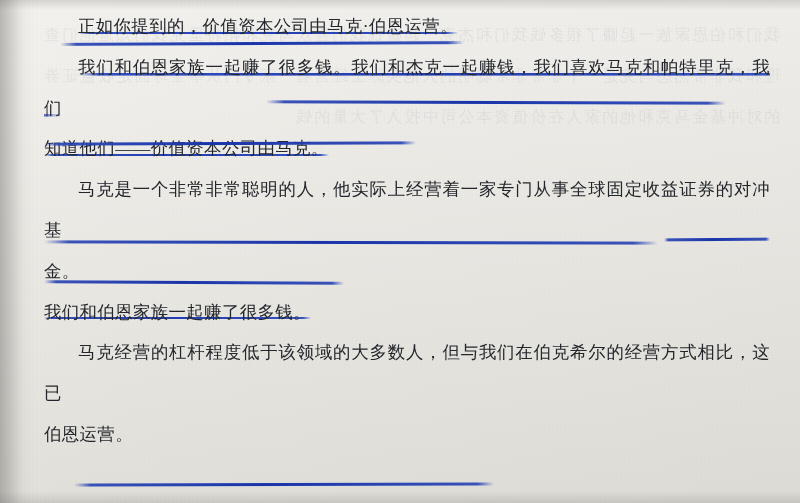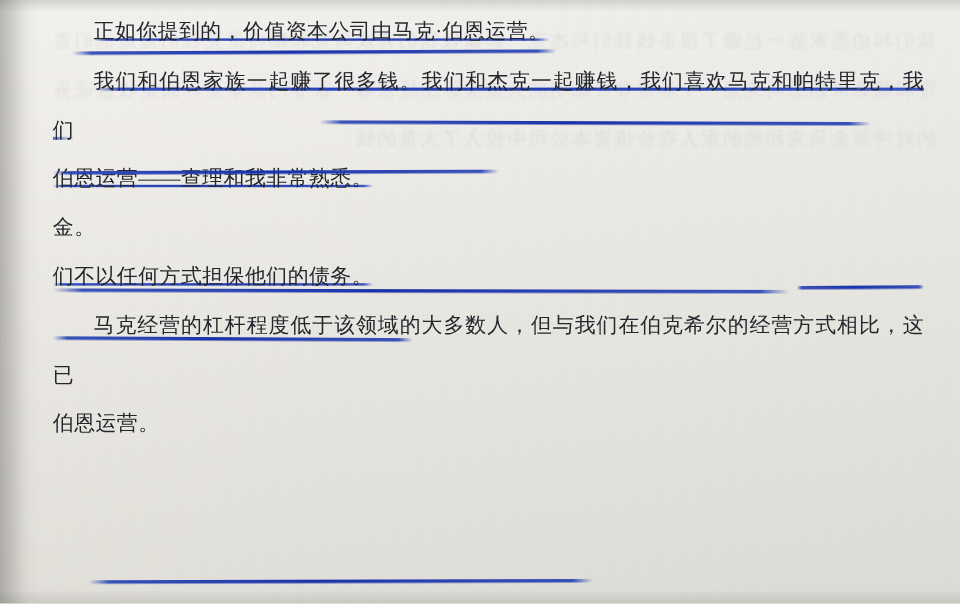--- a/index.html
+++ b/index.html
@@ -146,31 +146,34 @@
 
     <p class="para indent">
       <span class="ul ink-soft">正如你提到的，价值资本公司由马克·伯恩运营。</span>
     </p>
 
     <p class="para indent">
       <span class="ul wobble1 ink-soft">我们和伯恩家族一起赚了很多钱。我们和杰克一起赚钱，我们喜欢马克和帕特里克，我们</span>
     </p>
 
     <p class="para">
-      <span class="ul ink-soft">伯恩运营——查理和我非常熟悉。</span>
-    </p>
-
+      <span class="ul ink-soft">知道他们——价值资本公司由马克。</span>
+    </p>
+
+    <p class="para indent">
+      <span>马克是一个非常非常聪明的人，他实际上经营着一家专门从事全球固定收益证券的对冲基</span>
+    </p>
 
     <p class="para">
       <span>金。</span>
     </p>
 
 
     <p class="para">
-      <span class="ul ink-soft">们不以任何方式担保他们的债务。</span>
+      <span class="ul ink-soft">我们和伯恩家族一起赚了很多钱。</span>
     </p>
 
     <p class="para indent">
       <span>马克经营的杠杆程度低于该领域的大多数人，但与我们在伯克希尔的经营方式相比，这已</span>
     </p>
 
     <p class="para">
       <span>伯恩运营。</span>
     </p>
 

